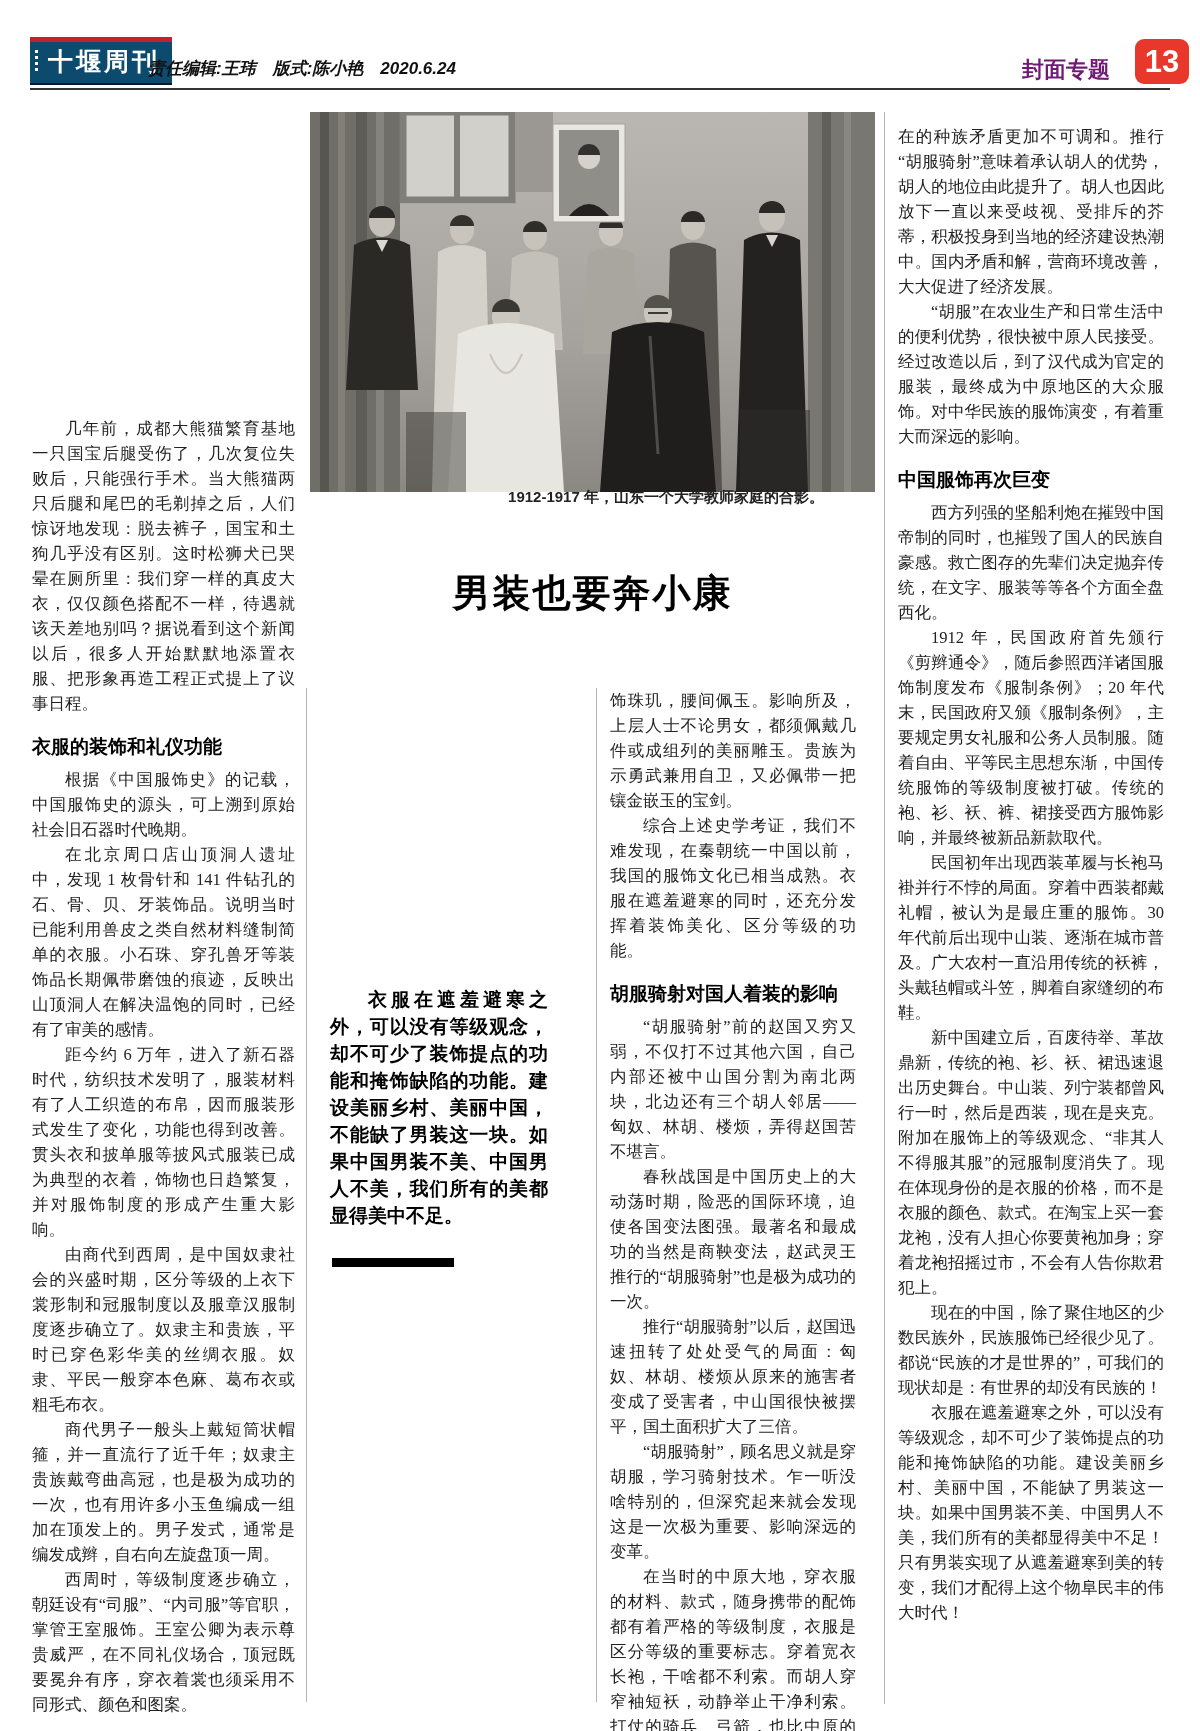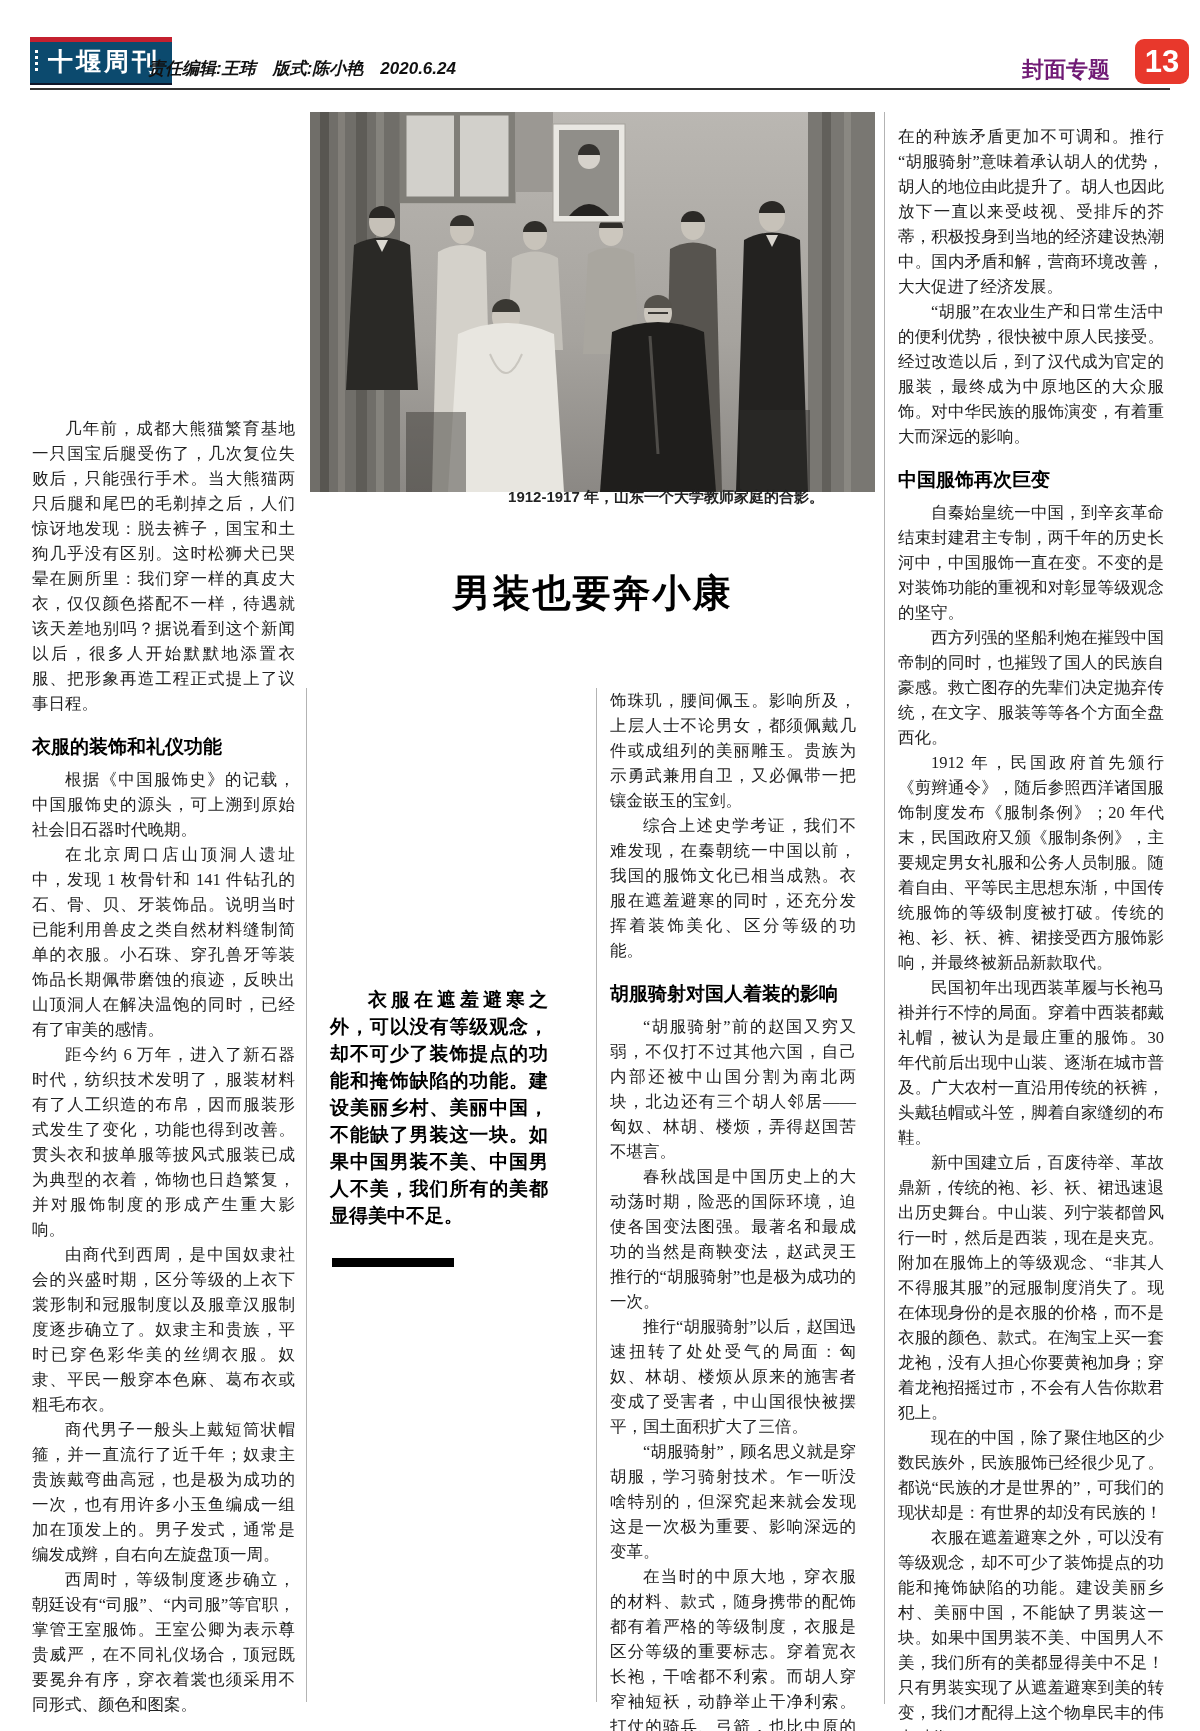--- a/index.html
+++ b/index.html
@@ -193,21 +193,20 @@
     <p>春秋战国是中国历史上的大动荡时期，险恶的国际环境，迫使各国变法图强。最著名和最成功的当然是商鞅变法，赵武灵王推行的“胡服骑射”也是极为成功的一次。</p>
     <p>推行“胡服骑射”以后，赵国迅速扭转了处处受气的局面：匈奴、林胡、楼烦从原来的施害者变成了受害者，中山国很快被摆平，国土面积扩大了三倍。</p>
     <p>“胡服骑射”，顾名思义就是穿胡服，学习骑射技术。乍一听没啥特别的，但深究起来就会发现这是一次极为重要、影响深远的变革。</p>
     <p>在当时的中原大地，穿衣服的材料、款式，随身携带的配饰都有着严格的等级制度，衣服是区分等级的重要标志。穿着宽衣长袍，干啥都不利索。而胡人穿窄袖短袄，动静举止干净利索。打仗的骑兵、弓箭，也比中原的兵车、长矛灵活机动！还有就是赵国境内原本就有很多胡人，他们和赵人互相看不顺眼。比美国现</p>
   </section>
 
   <section class="col col-right">
     <p class="cont">在的种族矛盾更加不可调和。推行“胡服骑射”意味着承认胡人的优势，胡人的地位由此提升了。胡人也因此放下一直以来受歧视、受排斥的芥蒂，积极投身到当地的经济建设热潮中。国内矛盾和解，营商环境改善，大大促进了经济发展。</p>
     <p>“胡服”在农业生产和日常生活中的便利优势，很快被中原人民接受。经过改造以后，到了汉代成为官定的服装，最终成为中原地区的大众服饰。对中华民族的服饰演变，有着重大而深远的影响。</p>
     <h3>中国服饰再次巨变</h3>
-    <p>自秦始皇统一中国，到辛亥革命结束封建君主专制，两千年的历史长河中，中国服饰一直在变。不变的是对装饰功能的重视和对彰显等级观念的坚守。</p>
     <p>西方列强的坚船利炮在摧毁中国帝制的同时，也摧毁了国人的民族自豪感。救亡图存的先辈们决定抛弃传统，在文字、服装等等各个方面全盘西化。</p>
     <p>1912 年，民国政府首先颁行《剪辫通令》，随后参照西洋诸国服饰制度发布《服制条例》；20 年代末，民国政府又颁《服制条例》，主要规定男女礼服和公务人员制服。随着自由、平等民主思想东渐，中国传统服饰的等级制度被打破。传统的袍、衫、袄、裤、裙接受西方服饰影响，并最终被新品新款取代。</p>
     <p>民国初年出现西装革履与长袍马褂并行不悖的局面。穿着中西装都戴礼帽，被认为是最庄重的服饰。30 年代前后出现中山装、逐渐在城市普及。广大农村一直沿用传统的袄裤，头戴毡帽或斗笠，脚着自家缝纫的布鞋。</p>
     <p>新中国建立后，百废待举、革故鼎新，传统的袍、衫、袄、裙迅速退出历史舞台。中山装、列宁装都曾风行一时，然后是西装，现在是夹克。附加在服饰上的等级观念、“非其人不得服其服”的冠服制度消失了。现在体现身份的是衣服的价格，而不是衣服的颜色、款式。在淘宝上买一套龙袍，没有人担心你要黄袍加身；穿着龙袍招摇过市，不会有人告你欺君犯上。</p>
     <p>现在的中国，除了聚住地区的少数民族外，民族服饰已经很少见了。都说“民族的才是世界的”，可我们的现状却是：有世界的却没有民族的！</p>
     <p>衣服在遮羞避寒之外，可以没有等级观念，却不可少了装饰提点的功能和掩饰缺陷的功能。建设美丽乡村、美丽中国，不能缺了男装这一块。如果中国男装不美、中国男人不美，我们所有的美都显得美中不足！只有男装实现了从遮羞避寒到美的转变，我们才配得上这个物阜民丰的伟大时代！</p>
   </section>
 
   <div class="vdiv vdiv-1"></div>
   <div class="vdiv vdiv-2"></div>

